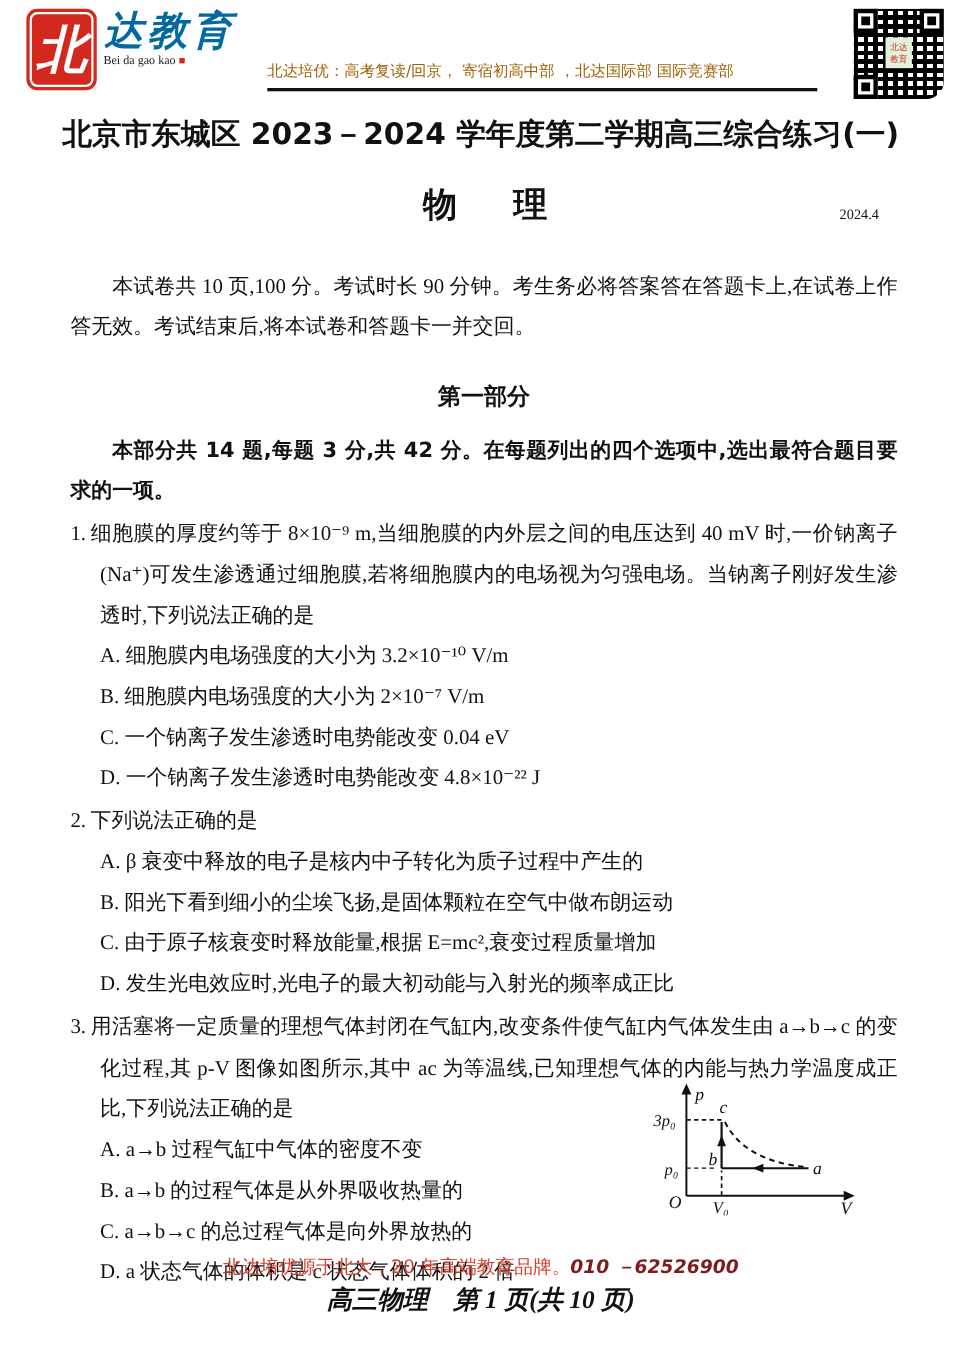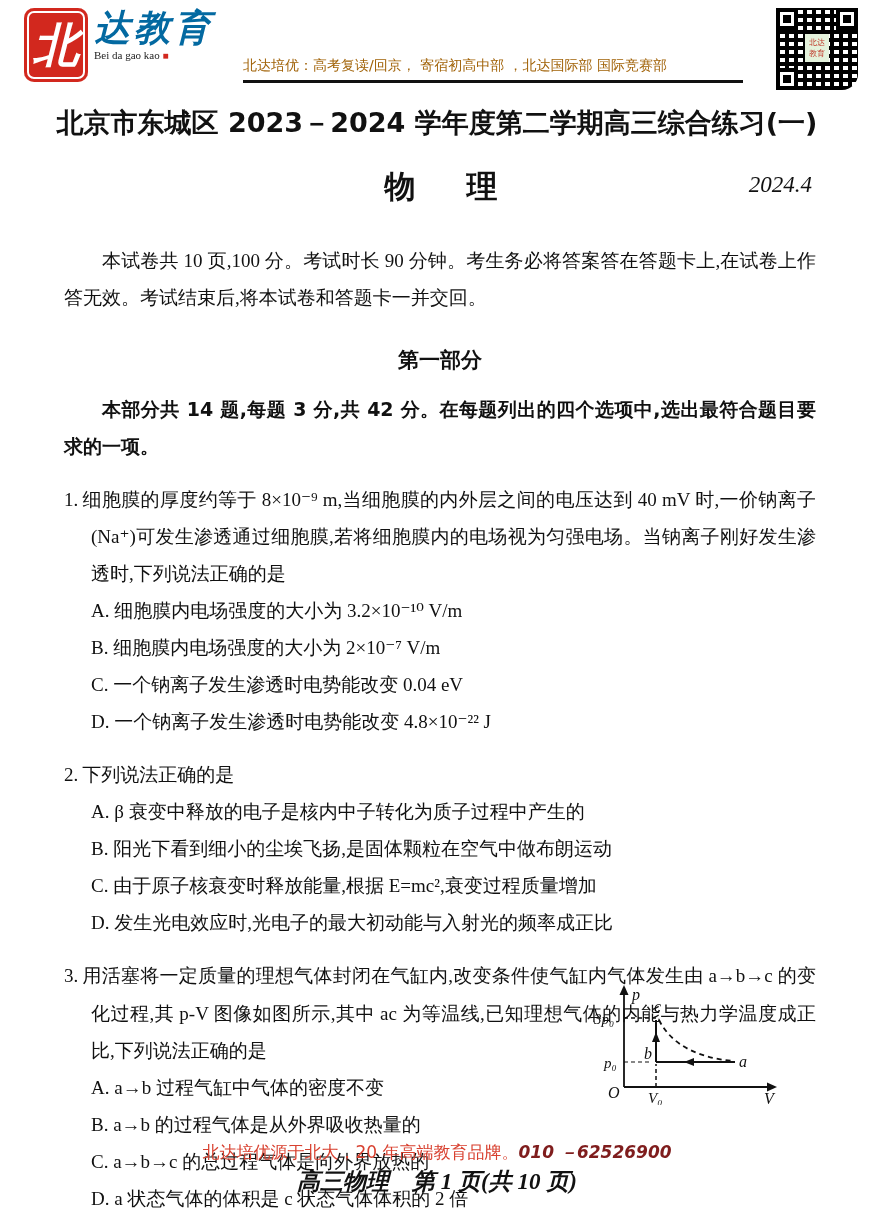--- a/index.html
+++ b/index.html
@@ -56,31 +56,31 @@
   
   .doc-title {
     margin-top:4px; text-align:center; font-size:27px; font-weight:bold;
     font-family:"DejaVu Sans","Liberation Sans",sans-serif; line-height:1.4;
   }
   .subject-row { position:relative; margin-top:20px; height:48px;margin-left:18px; }
   .subject {
     text-align:center; font-size:31px; font-weight:bold; letter-spacing:10px;
     font-family:"DejaVu Sans","Liberation Sans",sans-serif; line-height:48px;
   }
-  .exam-date { position:absolute; right:62px; bottom:2px; font-size:23px;font-style:italic; }
+  .exam-date { position:absolute; right:75px; bottom:2px; font-size:13px; }
   
   .content { padding:0 58px 0 64px; }
   .intro { margin-top:32px; text-indent:2em; text-align:justify; }
   .part-heading {
     margin-top:24px; text-align:center; font-size:21px; font-weight:bold;
     font-family:"DejaVu Sans","Liberation Sans",sans-serif;
   }
   .instructions { margin-top:10px; text-indent:2em; text-align:justify; font-weight:bold;
     font-family:"DejaVu Sans","Liberation Sans",sans-serif; font-size:19px; }
-  .question { margin-top:16px; }
+  .question { margin-top:2px; }
   .stem { padding-left:27px; text-indent:-27px; text-align:justify; }
   .qnum { padding-right:4px; }
   .option { padding-left:27px; }
   
   .figure { position:absolute; left:572px; top:980px; width:235px; height:125px; }
   .figure svg { width:100%; height:100%; }
   .figure text { font-family:"Liberation Serif",serif; font-style:italic; font-size:16px; fill:#111; }
   .figure text.tick { font-size:15px; }
   
   .footer-ad {

